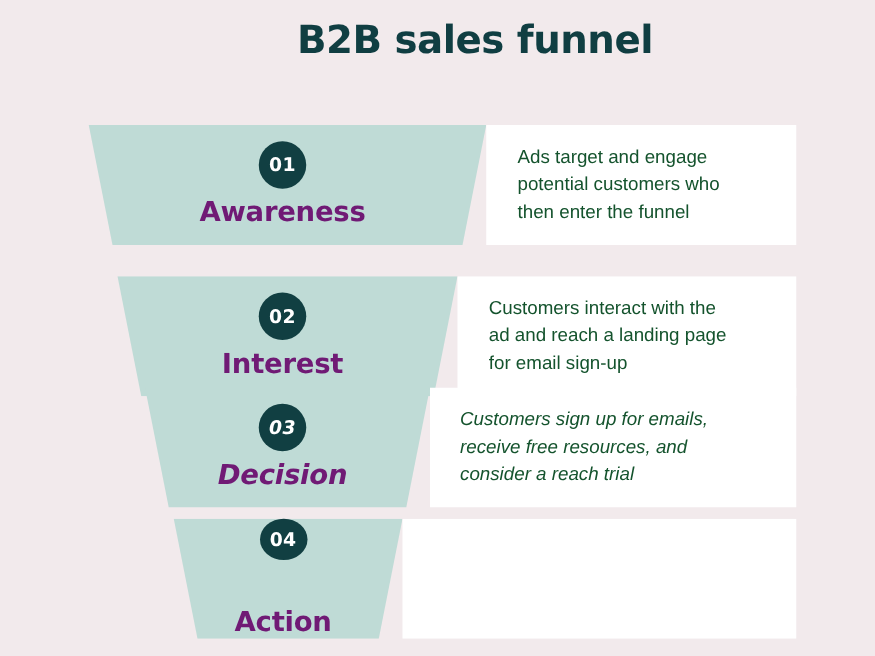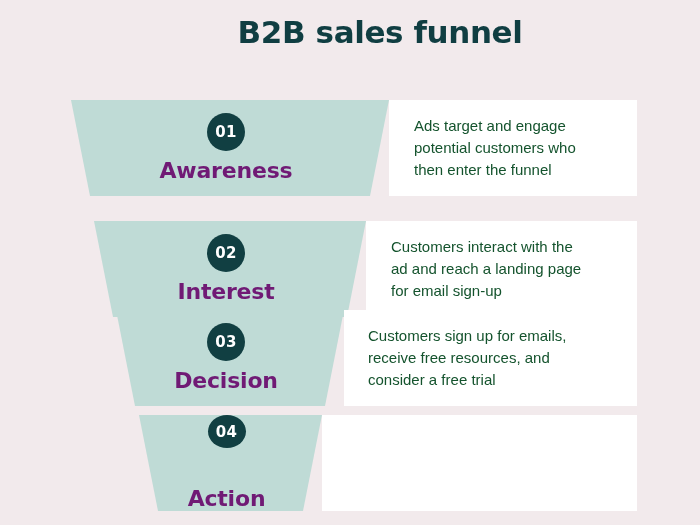--- a/index.html
+++ b/index.html
@@ -144,36 +144,36 @@
     </div>
     <div class="stage-desc" style="left:391px;width:240px;">
       <div>
         <span>Customers interact with the</span>
         <span>ad and reach a landing page</span>
         <span>for email sign-up</span>
       </div>
     </div>
   </div>
 
-  <div class="funnel-row" style="top:310px;height:96px;">
+  <div class="funnel-row" style="top:310px;height:96px;font-style:italic;">
     <div class="stage-shape">
       <svg viewBox="0 0 700 96" preserveAspectRatio="none">
         <polygon points="116,0 344,0 325,96 135,96" fill="#bfdbd6"></polygon>
         <rect x="344" y="0" width="293" height="96" fill="#ffffff"></rect>
       </svg>
     </div>
     <div class="stage-left" style="left:116px;width:220px;">
       <div class="stage-badge">03</div>
       <div class="stage-label">Decision</div>
     </div>
     <div class="stage-desc" style="left:368px;width:265px;">
       <div>
         <span>Customers sign up for emails,</span>
         <span>receive free resources, and</span>
-        <span>consider a free trial</span>
+        <span>consider a reach trial</span>
       </div>
     </div>
   </div>
 
   <div class="funnel-row" style="top:415px;height:96px;">
     <div class="stage-shape">
       <svg viewBox="0 0 700 96" preserveAspectRatio="none">
         <polygon points="139,0 322,0 303,96 158,96" fill="#bfdbd6"></polygon>
         <rect x="322" y="0" width="315" height="96" fill="#ffffff"></rect>
       </svg>

